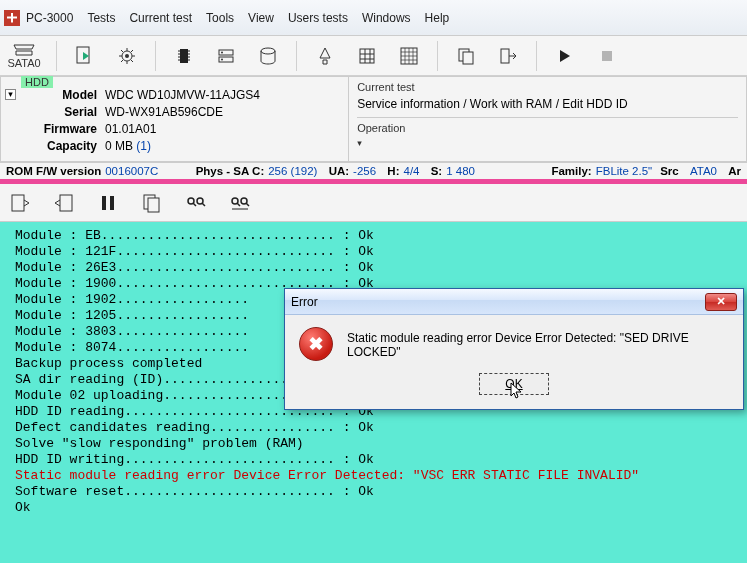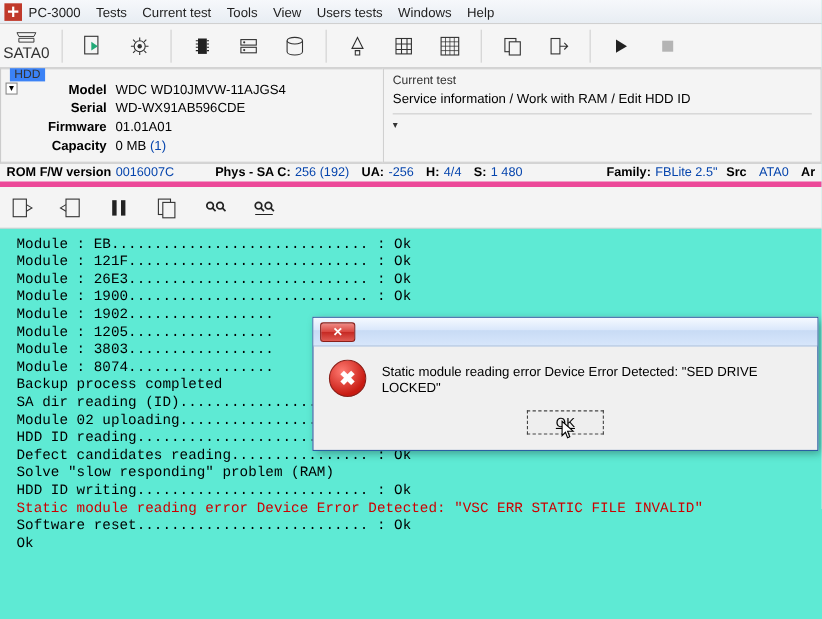--- a/index.html
+++ b/index.html
@@ -8,21 +8,21 @@
     font-family: "Segoe UI", Tahoma, Arial, sans-serif;
     font-size: 12px;
     background: #f0f0f0;
     width: 747px;
     height: 563px;
     overflow: hidden;
     color: #000;
     position: relative;
   }
   .titlebar {
-    height: 22px;
+    height: 36px;
     background: linear-gradient(#f6f8fb,#e8edf3);
     display: flex;
     align-items: center;
     padding: 0 4px;
     border-bottom: 1px solid #ccc;
   }
   .app-icon {
     width: 16px; height: 16px;
     background: #c0392b;
     margin-right: 6px;
@@ -59,22 +59,22 @@
     position:relative;
     background:#f4f4f4;
   }
   .panel-right{
     flex:1.15;
     border:1px solid #ccc;
     padding:4px 8px 6px 8px;
     background:#f4f4f4;
   }
   .panel-title{
-    position:absolute;top:-1px;left:8px;
-    background:#3b82f6;padding:0 4px;
+    position:absolute;top:-1px;left:20px;
+    background:#86efac;padding:0 4px;
     font-size:11px;color:#333;
   }
   .panel-title-inline{
     font-size:11px;color:#333;margin-bottom:4px;
   }
   .kv-row{display:flex;line-height:17px;}
   .kv-label{width:70px;text-align:right;margin-right:8px;font-weight:bold;}
   .expand-btn{
     position:absolute;left:4px;top:12px;width:11px;height:11px;
     border:1px solid #888;background:#fff;display:flex;align-items:center;justify-content:center;
@@ -158,21 +158,21 @@
   <span class="menu-item">Tests</span>
   <span class="menu-item">Current test</span>
   <span class="menu-item">Tools</span>
   <span class="menu-item">View</span>
   <span class="menu-item">Users tests</span>
   <span class="menu-item">Windows</span>
   <span class="menu-item">Help</span>
 </div>
 
 <div class="toolbar">
-  <div class="tool-btn" style="flex-direction:column;font-size:14px;width:36px">
+  <div class="tool-btn" style="flex-direction:column;font-size:11px;width:36px">
     <svg width="24" height="14" viewBox="0 0 24 14">
         <path d="M2 2h20l-2 4H4z M4 8h16v4H4z" fill="none" stroke="#333"></path>
       </svg>
     <span>SATA0</span>
   </div>
   <div class="tool-divider"></div>
   <div class="tool-btn">
       <svg width="22" height="22">
         <rect x="3" y="2" width="12" height="16" fill="none" stroke="#333"></rect>
         <path d="M9 7l6 4-6 4z" fill="#2a7"></path>
@@ -270,20 +270,21 @@
       <div class="kv-row">
           <span class="kv-label">Capacity</span>
           <span><span>0 MB </span><span class="link">(1)</span></span>
         </div>
     </div>
   </div>
   <div class="panel-right">
     <div class="panel-title-inline">Current test</div>
     <div>Service information / Work with RAM / Edit HDD ID</div>
     <div class="operation-box">
+      <div class="panel-title-inline">Operation</div>
       <div style="font-size:9px;color:#333">▾</div>
     </div>
   </div>
 </div>
 
 <div class="status-strip">
   <b>ROM F/W version</b>
   <span class="blue">0016007C</span>
   <span style="width:30px"></span>
   <b>Phys - SA C:</b>
@@ -347,20 +348,21 @@
         <path d="M16 8l3 3" stroke="#222" stroke-width="1.5"></path>
         <path d="M2 14h16" stroke="#222"></path>
       </svg>
     </div>
 </div>
 
 <div class="log" id="log"><div>Module : EB.............................. : Ok</div><div>Module : 121F............................ : Ok</div><div>Module : 26E3............................ : Ok</div><div>Module : 1900............................ : Ok</div><div>Module : 1902.................</div><div>Module : 1205.................</div><div>Module : 3803.................</div><div>Module : 8074.................</div><div>Backup process completed</div><div></div><div>SA dir reading (ID)...................... : </div><div>Module 02 uploading...................... : Ok</div><div></div><div>HDD ID reading........................... : Ok</div><div>Defect candidates reading................ : Ok</div><div>Solve "slow responding" problem (RAM)</div><div>HDD ID writing........................... : Ok</div><div class="red">Static module reading error Device Error Detected: "VSC ERR STATIC FILE INVALID"</div><div>Software reset........................... : Ok</div><div>Ok</div></div>
 
 <div class="dialog">
   <div class="dlg-title">
+    <span class="dlg-title-text">Error</span>
     <div class="dlg-close">
         <span>✕</span>
       </div>
   </div>
   <div class="dlg-body">
     <div class="err-icon">✖</div>
     <div class="dlg-msg">Static module reading error Device Error Detected: "SED DRIVE LOCKED"</div>
   </div>
   <div class="dlg-btns">
     <div class="ok-btn">

